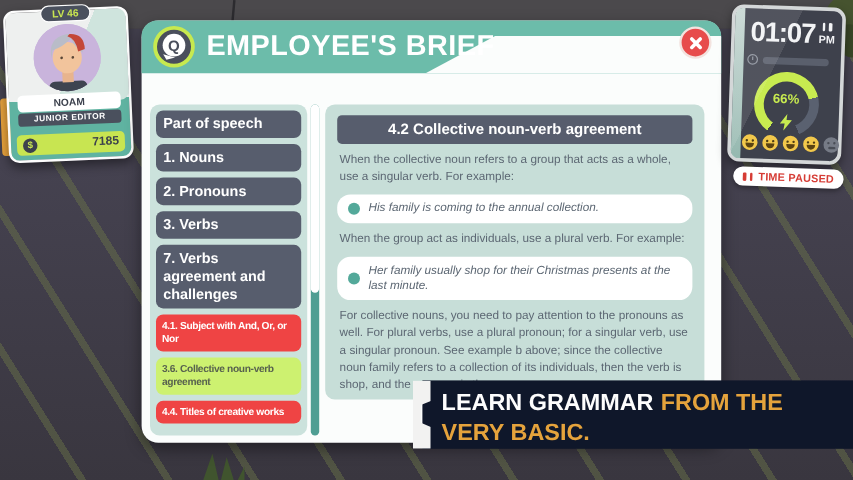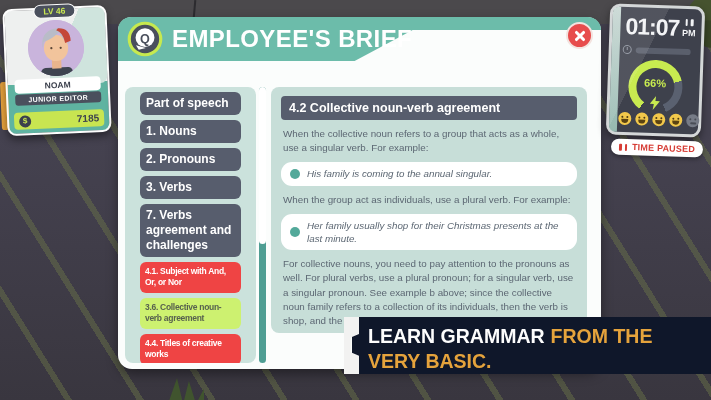--- a/index.html
+++ b/index.html
@@ -57,35 +57,35 @@
   .panel-title{position:absolute;left:54px;top:0;height:44px;line-height:44px;
          font-size:24px;font-weight:800;color:#fff;letter-spacing:.4px;}
   .close-btn{position:absolute;top:5px;right:8px;width:27px;height:27px;border-radius:50%;
          background:#e74c4c;border:2px solid #f3e3df;cursor:pointer;}
   .x-bar{position:absolute;left:50%;top:50%;width:13px;height:3px;background:#fff;border-radius:2px;}
   .x-bar.a{transform:translate(-50%,-50%) rotate(45deg);}
   .x-bar.b{transform:translate(-50%,-50%) rotate(-45deg);}
 
   
   .sidebar{position:absolute;left:7px;top:70px;width:131px;height:276px;background:#cbe2dc;
-         border-radius:8px;padding:5px 15px;overflow:hidden;}
+         border-radius:8px;padding:5px 5px;overflow:hidden;}
   .item-main{background:#575d6d;color:#fff;font-weight:bold;font-size:12px;line-height:1.25;
          padding:4px 6px;border-radius:6px;margin-bottom:5px;cursor:pointer;}
   .item-sub{background:#ef4444;color:#fff;font-weight:bold;font-size:8.5px;line-height:1.35;
          letter-spacing:-.3px;padding:4px 5px;border-radius:6px;margin-bottom:5px;cursor:pointer;}
   .item-sub.selected{background:#cdf170;color:#57614e;}
   .side-scroll{position:absolute;left:141px;top:70px;width:7px;height:276px;background:#4f9e93;
          border-radius:4px;}
   .side-thumb{position:absolute;left:0;top:0;width:100%;height:57%;background:#fff;border-radius:4px;}
 
   
   .content{position:absolute;left:153px;top:70px;width:316px;height:246px;background:#c7ded8;
          border-radius:8px;padding:9px 10px;}
   .content-head{background:#575d6d;color:#fff;font-weight:bold;font-size:12.5px;
-         padding:5px 8px;border-radius:4px;}
+         padding:5px 8px;border-radius:4px;text-align:center;}
   .para{color:#5c6773;font-size:9.8px;line-height:1.45;margin:7px 2px;}
   .para .it{text-align:center;}
   .example{background:#fff;border-radius:11px;padding:5px 9px;display:flex;align-items:center;
          gap:7px;margin:6px 0;}
   .ex-dot{width:10px;height:10px;border-radius:50%;background:#53a99a;flex:none;}
   .ex-text{font-style:italic;color:#5c6773;font-size:9.8px;line-height:1.35;}
 
   
   .clock{position:absolute;left:608px;top:5px;width:95px;height:131px;transform:rotate(2deg);
          background:#3e414c;border-radius:10px;border:3px solid rgba(250,252,251,.8);
@@ -207,21 +207,21 @@
     </div>
     <div class="side-scroll">
       <div class="side-thumb"></div>
     </div>
 
     <div class="content">
       <div class="content-head">4.2 Collective noun-verb agreement</div>
       <p class="para">When the collective noun refers to a group that acts as a whole, use a singular verb. For example:</p>
       <div class="example">
         <span class="ex-dot"></span>
-        <span class="ex-text">His family is coming to the annual singular.</span>
+        <span class="ex-text">His family is coming to the annual collection.</span>
       </div>
       <p class="para">When the group act as individuals, use a plural verb. For example:</p>
       <div class="example">
         <span class="ex-dot"></span>
         <span class="ex-text">Her family usually shop for their Christmas presents at the last minute.</span>
       </div>
       <p class="para"><span>For collective nouns, you need to pay attention to the pronouns as well. For plural verbs, use a plural pronoun; for a singular verb, use a singular pronoun. See example b above; since the collective noun </span><span class="it">family</span><span> refers to a collection of its individuals, then the verb is </span><span class="it">shop</span><span>, and the pronoun is </span><span class="it">they</span><span>.</span></p>
     </div>
   </div>
 

